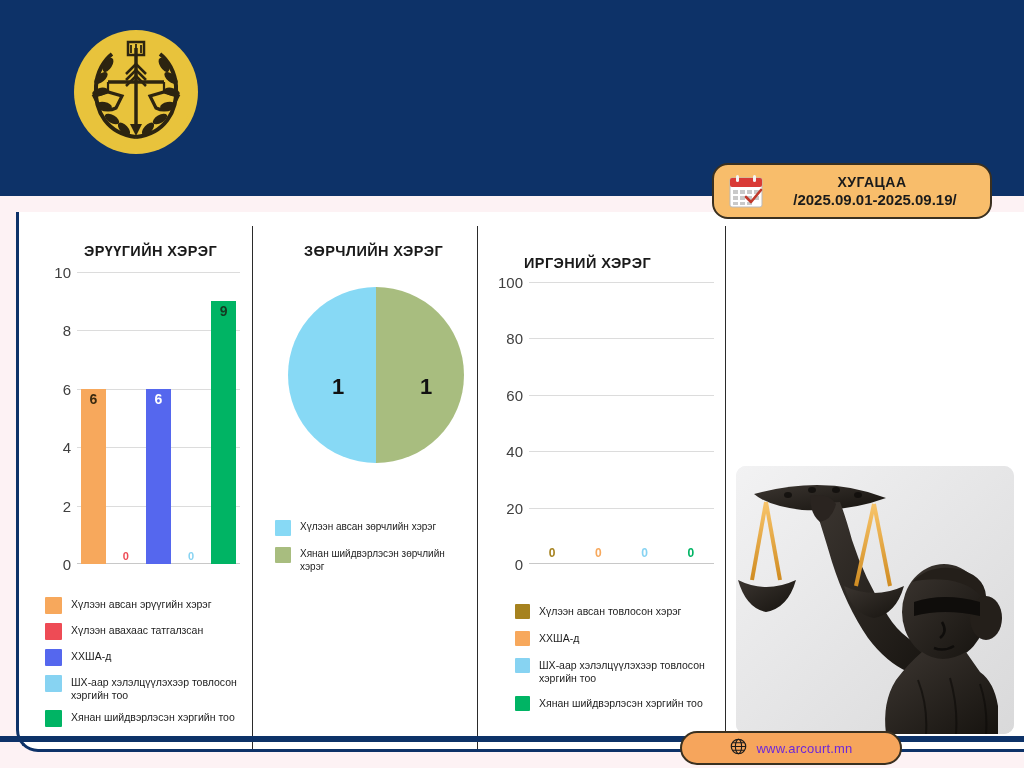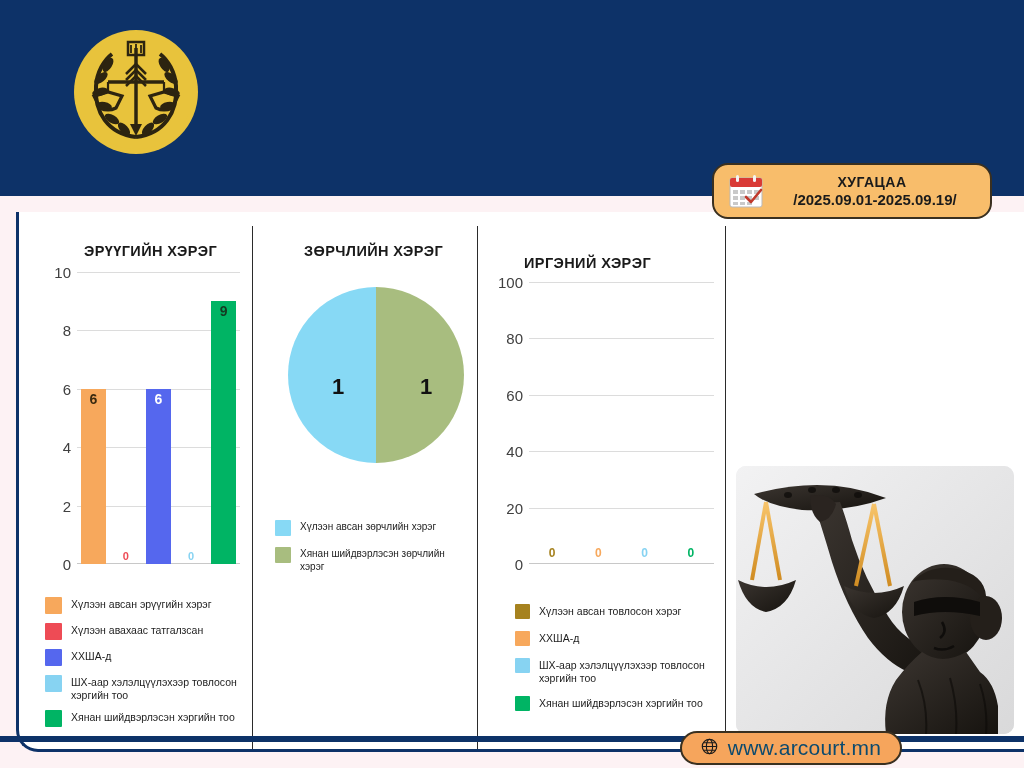--- a/index.html
+++ b/index.html
@@ -212,21 +212,21 @@
     position: absolute;
     left: 680px; top: 731px;
     width: 222px; height: 34px;
     background: #f6a55c;
     border: 2px solid #3a3020;
     border-radius: 17px;
     display: flex; align-items: center; justify-content: center;
     z-index: 40;
   }
   .globe-icon { margin-right: 10px; flex: 0 0 auto; }
-  .site-url { font-size: 21px; color: #0c4a6e; letter-spacing: 0.2px; }
+  .site-url { font-size: 13px; color: #6d28d9; letter-spacing: 0.2px; }
 
   .bottom-strip {
     position: absolute;
     left: 0; top: 736px; width: 1024px; height: 6px;
     background: #0d3268;
     z-index: 12;
   }
 </style>
 </head>
 <body>

